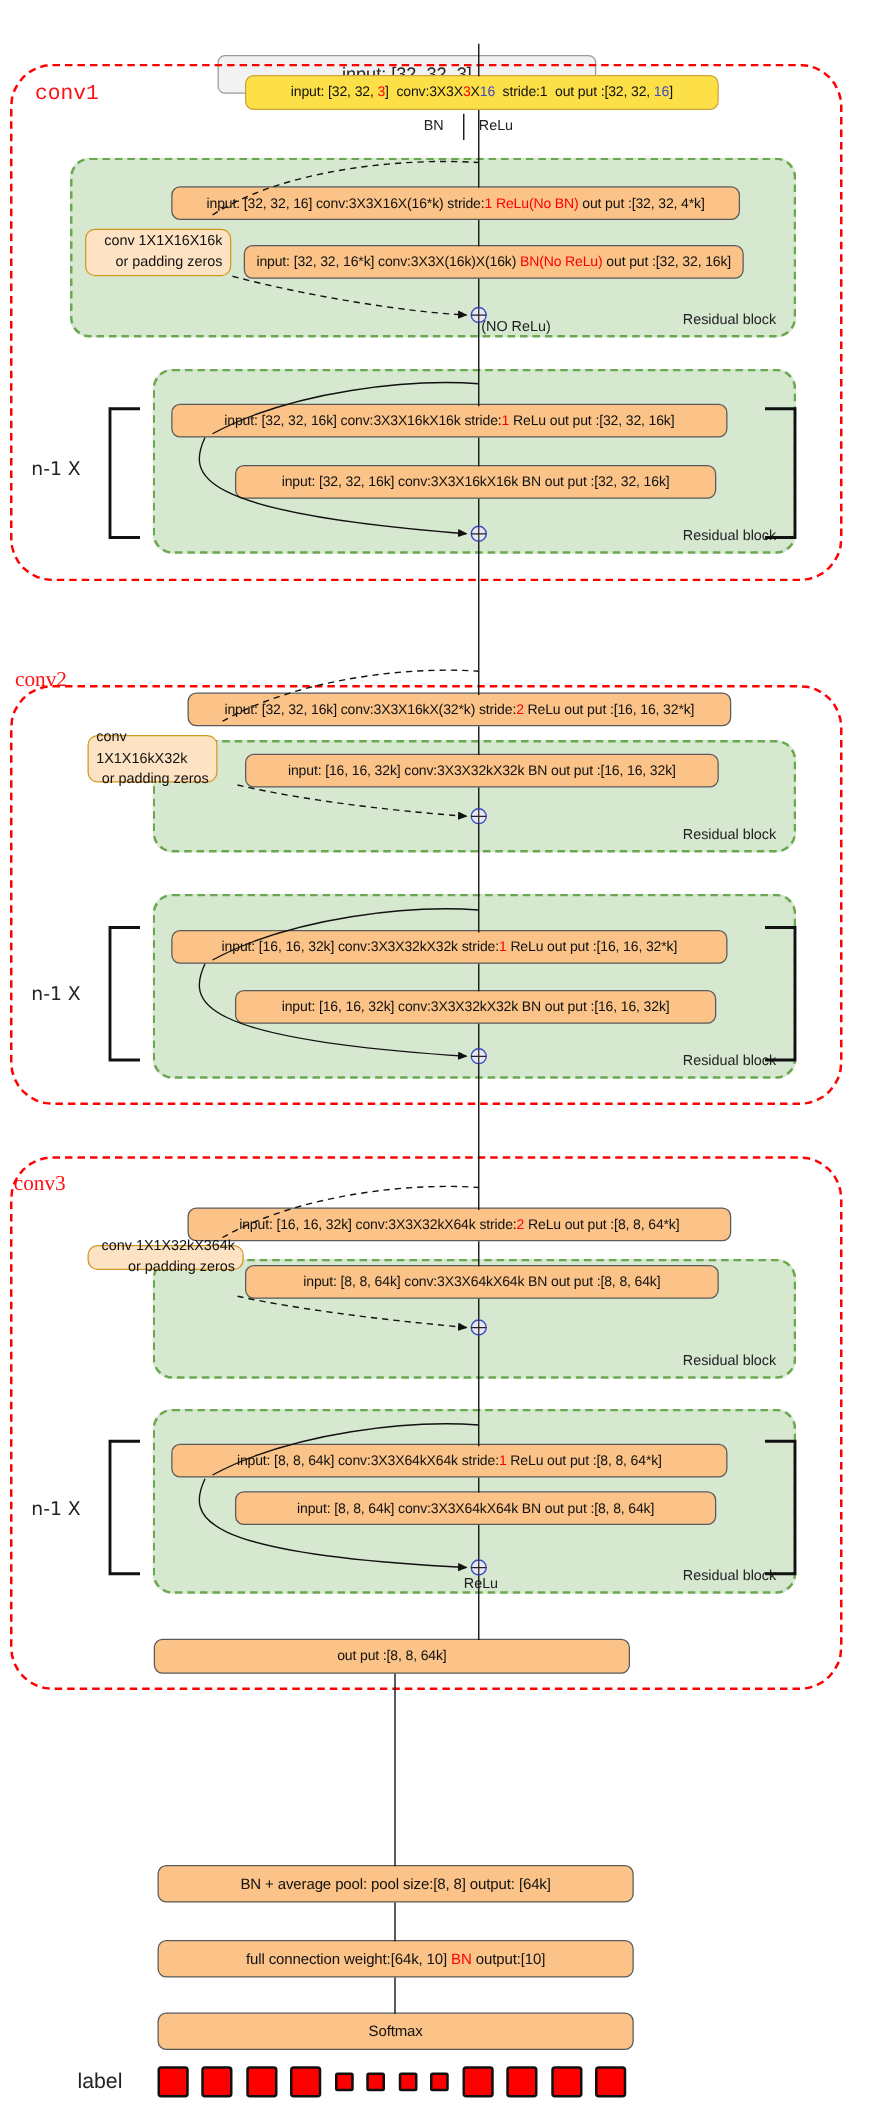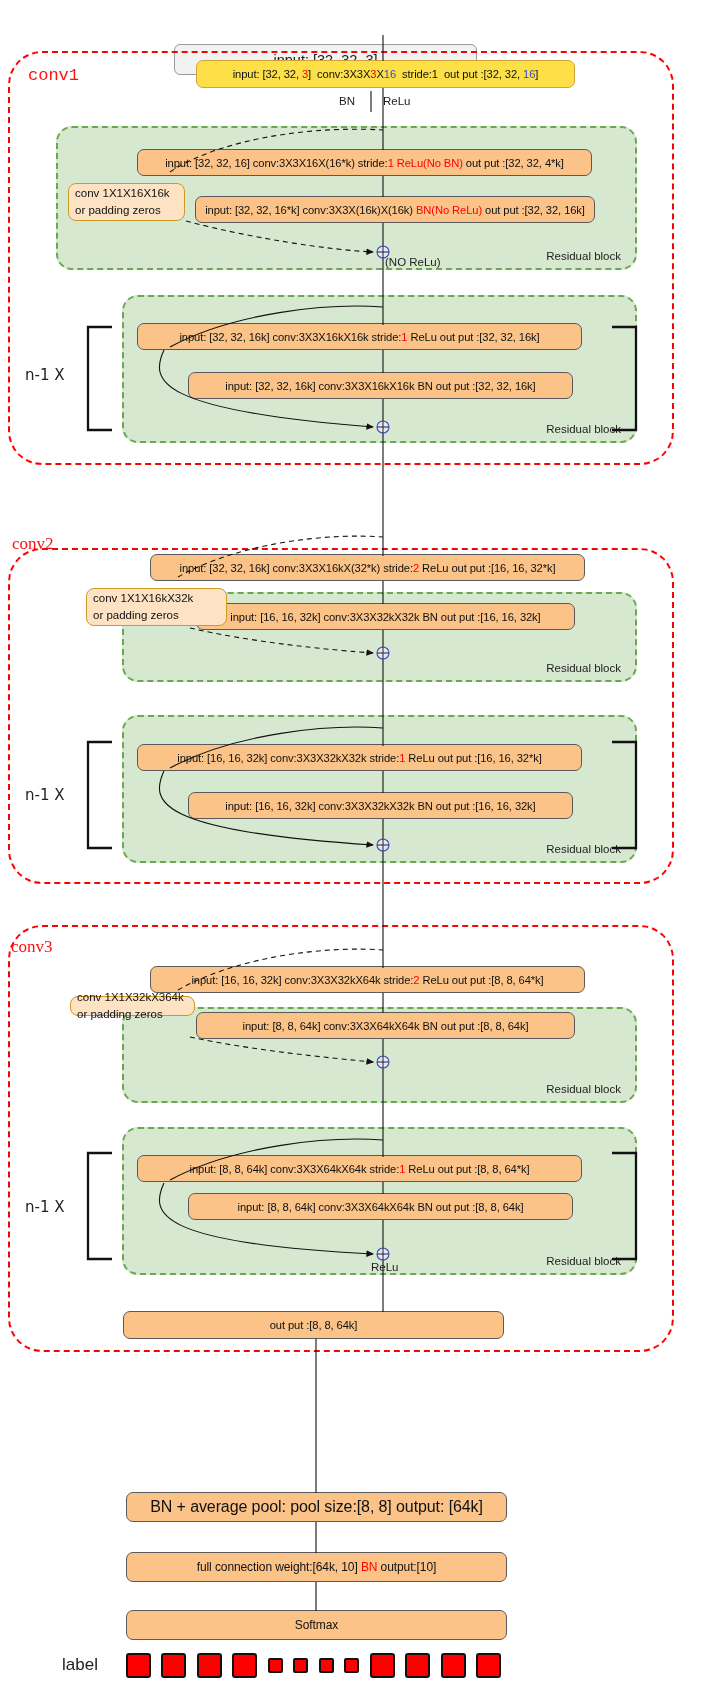--- a/index.html
+++ b/index.html
@@ -21,21 +21,21 @@
   
   .resblock{background:#d7e8d0;border:2px dashed #6aa84f;border-radius:16px;}
   .resblock-label{position:absolute;right:14px;bottom:6px;font-size:11.5px;color:#222;}
 
   
   .obox{background:#fbc387;border:1px solid #5a5a5a;border-radius:7px;
         display:flex;align-items:center;justify-content:center;
         font-size:11.2px;color:#111;white-space:nowrap;letter-spacing:-0.1px;}
   .obox.light{background:#fde047;border:1px solid #d0a33a;}
   .shortcut{background:#fde3c4;border:1.4px solid #cf9a21;border-radius:8px;
-            display:flex;flex-direction:column;align-items:flex-start;justify-content:center;
+            display:flex;flex-direction:column;align-items:flex-end;justify-content:center;
             font-size:11.5px;color:#111;padding:0 6px;line-height:1.45;}
 
   .red{color:#ff0000;}
   .blue{color:#3b4cc0;}
 
   
   .tiny{font-size:11.5px;color:#222;white-space:nowrap;}
   .nlabel{font-size:15px;color:#222;white-space:nowrap;
           font-family:"DejaVu Sans",sans-serif;}
 
@@ -93,21 +93,21 @@
 <div class="abs convgroup" style="left:8px;top:548px;width:666px;height:336px;"></div>
 <div class="abs convlabel" style="left:12px;top:534px;">conv2</div>
 
 <div class="abs resblock" style="left:122px;top:592px;width:515px;height:90px;">
   <span class="resblock-label">Residual block</span>
 </div>
 <div class="abs obox" style="left:150px;top:554px;width:435px;height:27px;">
   <span><span>input: [32, 32, 16k]  conv:3X3X16kX(32*k) stride:</span><span class="red">2</span><span> ReLu  out put :[16, 16, 32*k]</span></span>
 </div>
 <div class="abs obox" style="left:196px;top:603px;width:379px;height:27px;">input: [16, 16, 32k]  conv:3X3X32kX32k  BN  out put :[16, 16, 32k]</div>
-<div class="abs shortcut" style="left:70px;top:588px;width:141px;height:38px;margin-left:16px;">
+<div class="abs shortcut" style="left:70px;top:588px;width:104px;height:38px;">
   <span>conv 1X1X16kX32k</span>
   <span>or padding zeros</span>
 </div>
 
 <div class="abs resblock" style="left:122px;top:715px;width:515px;height:148px;">
   <span class="resblock-label">Residual block</span>
 </div>
 <div class="abs obox" style="left:137px;top:744px;width:445px;height:27px;">
   <span><span>input: [16, 16, 32k]  conv:3X3X32kX32k stride:</span><span class="red">1</span><span>  ReLu  out put :[16, 16, 32*k]</span></span>
 </div>
@@ -134,21 +134,21 @@
 </div>
 <div class="abs obox" style="left:137px;top:1155px;width:445px;height:27px;">
   <span><span>input: [8, 8, 64k]  conv:3X3X64kX64k stride:</span><span class="red">1</span><span>  ReLu  out put :[8, 8, 64*k]</span></span>
 </div>
 <div class="abs obox" style="left:188px;top:1193px;width:385px;height:27px;">input: [8, 8, 64k]  conv:3X3X64kX64k  BN  out put :[8, 8, 64k]</div>
 <div class="abs nlabel" style="left:25px;top:1198px;">n-1  X</div>
 <div class="abs tiny" style="left:371px;top:1261px;">ReLu</div>
 
 <div class="abs obox" style="left:123px;top:1311px;width:381px;height:28px;">out put :[8, 8, 64k]</div>
 
-<div class="abs obox" style="left:126px;top:1492px;width:381px;height:30px;font-size:16px;">
+<div class="abs obox" style="left:126px;top:1492px;width:381px;height:30px;font-size:12px;">
   <span>BN + average pool:  pool size:[8, 8] output: [64k]</span>
 </div>
 <div class="abs obox" style="left:126px;top:1552px;width:381px;height:30px;font-size:12px;">
   <span><span>full connection weight:[64k, 10]  </span><span class="red">BN</span><span> output:[10]</span></span>
 </div>
 <div class="abs obox" style="left:126px;top:1610px;width:381px;height:30px;font-size:12px;">Softmax</div>
 
 <div class="abs labeltext" style="left:62px;top:1655px;">label</div>
 <div class="abs sqrow" style="left:126px;top:1652px;width:375px;height:26px;justify-content:space-between;">
     <div class="sq big"></div>

